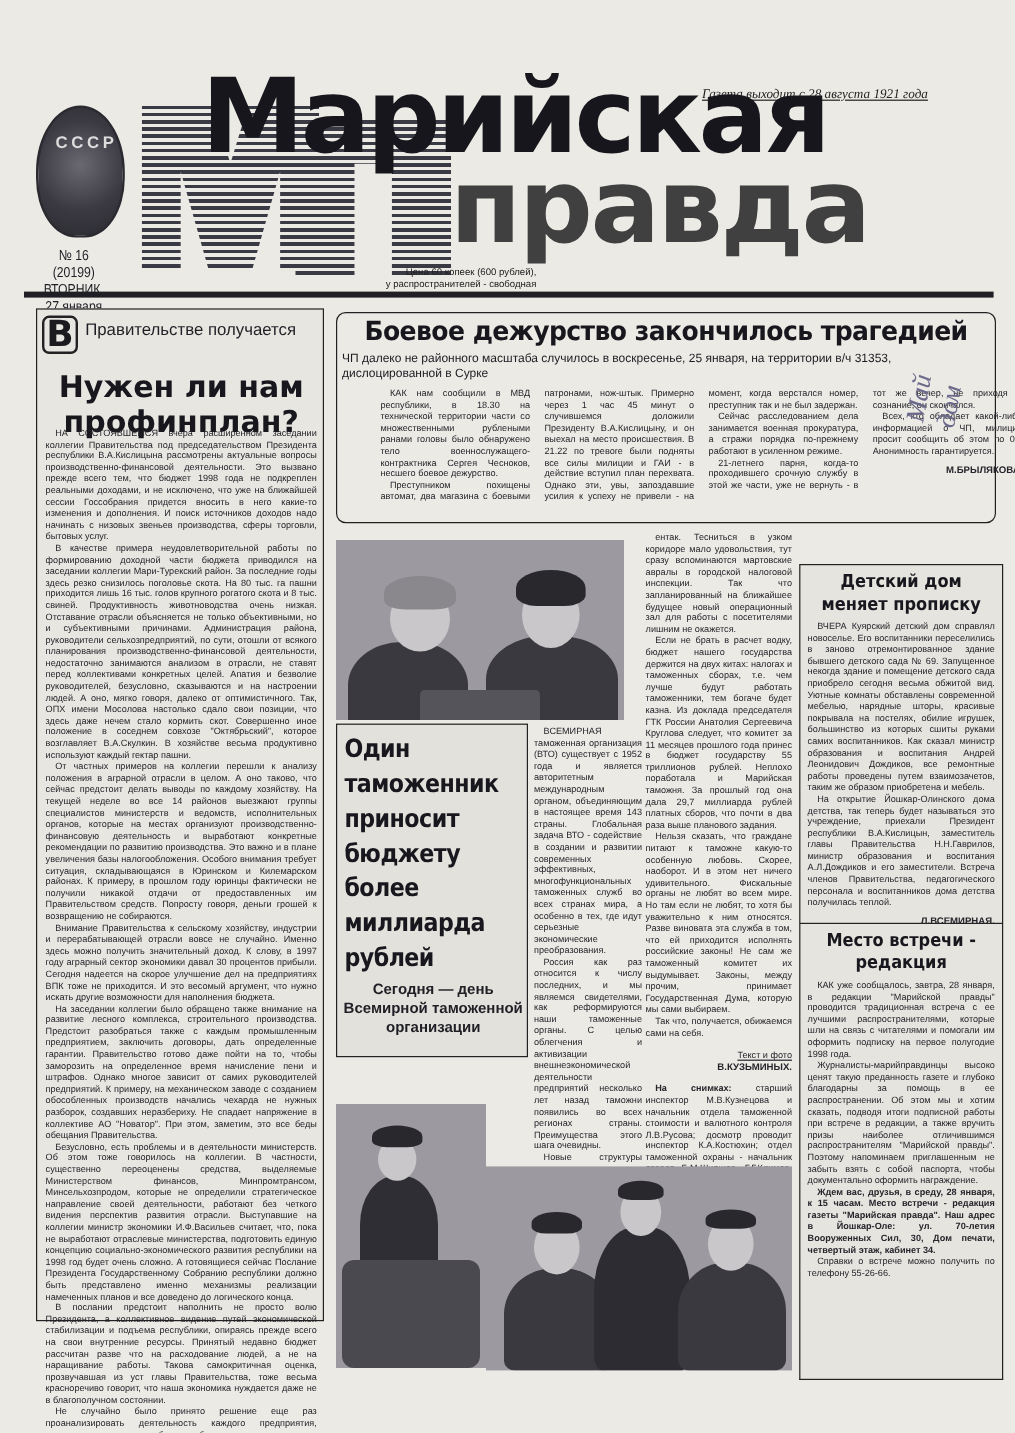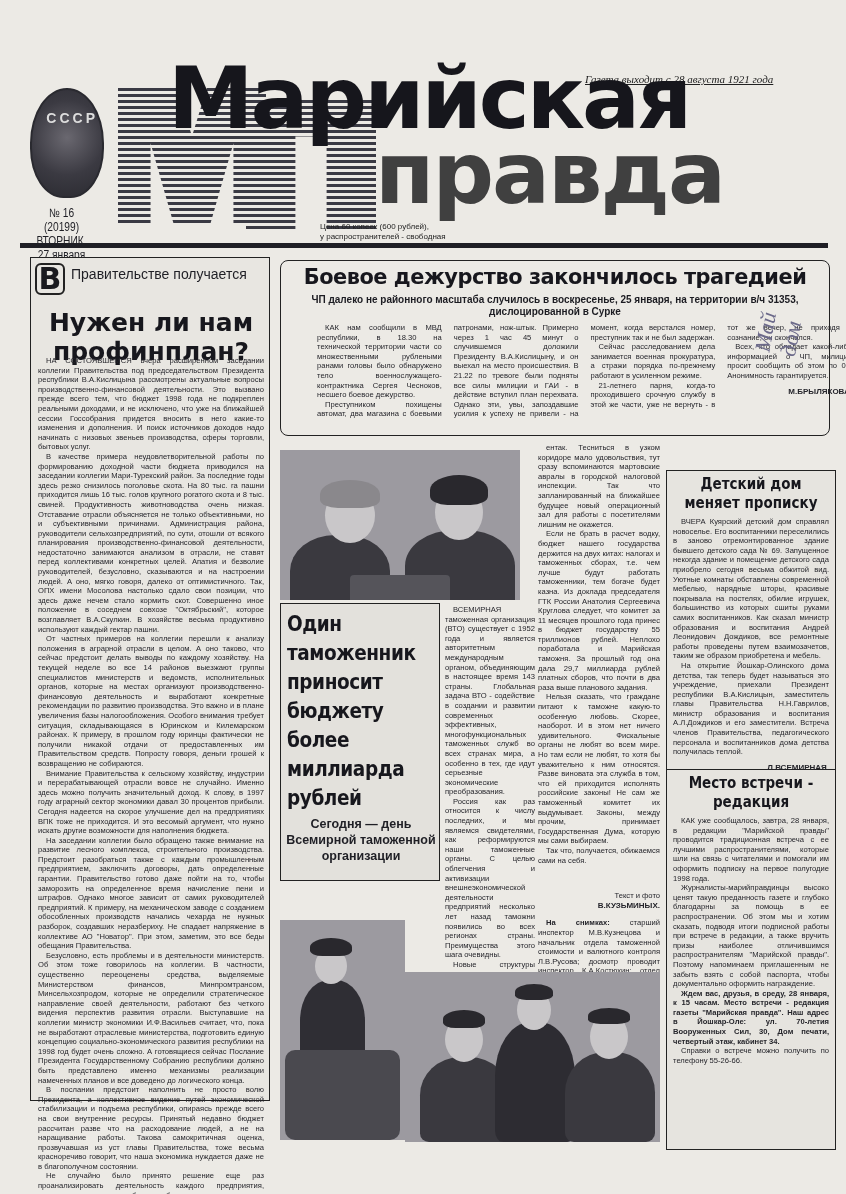--- a/index.html
+++ b/index.html
@@ -12,39 +12,39 @@
   }
   .page { position: absolute; left: 0; top: 0; width: 846px; height: 1194px; background: #eceae5; }
   .tagline { position: absolute; left: 585px; top: 73px; font-family: "Liberation Serif", serif; font-style: italic; font-size: 11px; text-decoration: underline; color: #222; }
   .emblem { position: absolute; left: 30px; top: 88px; width: 74px; height: 110px; border-radius: 50% 50% 45% 45%; background: radial-gradient(circle at 50% 45%, #6a6870 0%, #3b3a42 55%, #2a2a30 100%); border: 2px solid #2a2a30; }
   .emblem-text { position: absolute; left: 8px; top: 20px; width: 58px; text-align: right; color: #ddd; font-size: 14px; font-weight: bold; letter-spacing: 3px; }
   .issue { position: absolute; left: 36px; top: 206px; width: 60px; text-align: center; font-family: "Liberation Sans Narrow", "Liberation Sans", sans-serif; font-size: 12px; line-height: 14px; color: #1f1f25; transform: scaleX(0.85); transform-origin: left top; }
   .mp-logo { position: absolute; left: 118px; top: 88px; width: 148px; height: 138px; background: repeating-linear-gradient(to bottom, #3a3a44 0 3px, transparent 3px 6px); clip-path: polygon(0 0, 40% 0, 50% 35%, 60% 0, 100% 0, 100% 100%, 78% 100%, 78% 40%, 62% 100%, 38% 100%, 22% 40%, 22% 100%, 0 100%); }
   .mp-logo2 { position: absolute; left: 246px; top: 100px; width: 130px; height: 130px; background: repeating-linear-gradient(to bottom, #3a3a44 0 3px, transparent 3px 6px); clip-path: polygon(0 0, 100% 0, 100% 100%, 62% 100%, 62% 28%, 38% 28%, 38% 100%, 0 100%); }
   .title1 { position: absolute; left: 168px; top: 55px; font-family: "DejaVu Sans", sans-serif; font-weight: bold; font-size: 86px; letter-spacing: -3px; color: #16161c; line-height: 1; }
   .title2 { position: absolute; left: 375px; top: 130px; font-family: "DejaVu Sans", sans-serif; font-weight: bold; font-size: 86px; letter-spacing: -2px; color: #404040; line-height: 1; }
-  .price { position: absolute; left: 320px; top: 222px; width: 145px; text-align: left; font-size: 8px; line-height: 10px; color: #222; }
+  .price { position: absolute; left: 302px; top: 222px; width: 145px; text-align: right; font-size: 8px; line-height: 10px; color: #222; }
   .masthead-rule { position: absolute; left: 20px; top: 243px; width: 808px; height: 5px; background: #1f1f25; }
 
   .box { position: absolute; border: 1.5px solid #222; }
   .col-text { font-size: 7.6px; line-height: 9.6px; text-align: justify; color: #25252b; }
   .col-text p { text-indent: 8px; }
 
   
   .left-art { left: 30px; top: 257px; width: 240px; height: 844px; background: #e8e6e1; }
   .big-b { position: absolute; left: 4px; top: 5px; width: 30px; height: 32px; border: 2px solid #222; border-radius: 6px; font-size: 30px; font-weight: bold; line-height: 28px; text-align: center; font-family: "DejaVu Sans", sans-serif; }
   .rubric { position: absolute; left: 40px; top: 8px; font-size: 14px; color: #1f1f25; }
   .left-headline { position: absolute; left: 8px; top: 38px; width: 224px; text-align: center; font-family: "DejaVu Sans", sans-serif; font-weight: bold; font-size: 25px; line-height: 29px; color: #17171d; margin-top: 12px; }
   .left-body { position: absolute; left: 7px; top: 98px; width: 226px; }
   .sign { text-align: right; font-weight: bold; font-size: 8px; margin-top: 6px; }
 
   
   .top-story { left: 280px; top: 260px; width: 550px; height: 176px; border-radius: 8px; }
   .top-head { position: absolute; left: 4px; top: 3px; width: 540px; text-align: center; font-family: "DejaVu Sans", sans-serif; font-weight: bold; font-size: 22px; letter-spacing: -0.5px; color: #17171d; transform: scaleX(0.95); }
-  .top-sub { position: absolute; left: 4px; top: 33px; width: 540px; text-align: center; font-weight: bold; font-size: 10px; line-height: 12px; color: #1c1c22; }
+  .top-sub { position: absolute; left: 4px; top: 33px; width: 540px; text-align: left; font-weight: normal; font-size: 10px; line-height: 12px; color: #1c1c22; }
   .top-cols { position: absolute; left: 19px; top: 62px; width: 535px; column-count: 4; column-gap: 12px; margin-left: 17px; }
 
   
   .photo { position: absolute; background: #9c9aa0; overflow: hidden; }
   .photo .fig { position: absolute; border-radius: 45% 45% 10% 10%; background: #3a393f; }
   .photo .head { position: absolute; border-radius: 50%; background: #c9c7c9; }
   .photo .hair { position: absolute; border-radius: 50% 50% 30% 30%; background: #29282d; }
 
   
   .customs-box { left: 280px; top: 603px; width: 160px; height: 278px; background: #e3e1dc; }
@@ -133,21 +133,21 @@
   <div class="col-text" style="position:absolute; left:445px; top:605px; width:90px;">
     <p>ВСЕМИРНАЯ таможенная организация (ВТО) существует с 1952 года и является авторитетным международным органом, объединяющим в настоящее время 143 страны. Глобальная задача ВТО - содействие в создании и развитии современных эффективных, многофункциональных таможенных служб во всех странах мира, а особенно в тех, где идут серьезные экономические преобразования.</p>
     <p>Россия как раз относится к числу последних, и мы являемся свидетелями, как реформируются наши таможенные органы. С целью облегчения и активизации внешнеэкономической деятельности предприятий несколько лет назад таможни появились во всех регионах страны. Преимущества этого шага очевидны.</p>
     <p>Новые структуры возникли практически на голом месте. Достаточно вспомнить, что Марийская таможня за короткий срок поменяла пять мест прописки, пока наконец не обосновалась в своем собственном здании. А ведь говорят, что два переезда равносильны одному пожару. Теперь таможенникам созданы неплохие условия для работы, чего, к сожалению, не скажешь об их кли-</p>
   </div>
   <div class="col-text" style="position:absolute; left:538px; top:443px; width:122px;">
     <p>ентак. Тесниться в узком коридоре мало удовольствия, тут сразу вспоминаются мартовские авралы в городской налоговой инспекции. Так что запланированный на ближайшее будущее новый операционный зал для работы с посетителями лишним не окажется.</p>
     <p>Если не брать в расчет водку, бюджет нашего государства держится на двух китах: налогах и таможенных сборах, т.е. чем лучше будут работать таможенники, тем богаче будет казна. Из доклада председателя ГТК России Анатолия Сергеевича Круглова следует, что комитет за 11 месяцев прошлого года принес в бюджет государству 55 триллионов рублей. Неплохо поработала и Марийская таможня. За прошлый год она дала 29,7 миллиарда рублей платных сборов, что почти в два раза выше планового задания.</p>
     <p>Нельзя сказать, что граждане питают к таможне какую-то особенную любовь. Скорее, наоборот. И в этом нет ничего удивительного. Фискальные органы не любят во всем мире. Но там если не любят, то хотя бы уважительно к ним относятся. Разве виновата эта служба в том, что ей приходится исполнять российские законы! Не сам же таможенный комитет их выдумывает. Законы, между прочим, принимает Государственная Дума, которую мы сами выбираем.</p>
     <p>Так что, получается, обижаемся сами на себя.</p>
-    <div style="text-align:right; margin-top:26px;">Текст и фото</div>
+    <div style="text-align:right; margin-top:10px;text-decoration:underline;">Текст и фото</div>
     <div class="sign" style="margin-top:0;">В.КУЗЬМИНЫХ.</div>
     <p style="margin-top:8px;"><b>На снимках:</b> <span>старший инспектор М.В.Кузнецова и начальник отдела таможенной стоимости и валютного контроля Л.В.Русова; досмотр проводит инспектор К.А.Костюхин; отдел таможенной охраны - начальник отдела Б.М.Ширшов, Г.Г.Климов, В.В.Арыпов.</span></p>
   </div>
 
   <div class="photo" style="left:280px; top:920px; width:125px; height:220px;">
     <div class="fig" style="left:20px; top:60px; width:65px; height:90px; background:#2f2e34;"></div>
     <div class="head" style="left:35px; top:28px; width:32px; height:36px;"></div>
     <div class="hair" style="left:30px; top:18px; width:42px; height:18px;"></div>
     <div class="fig" style="left:5px; top:130px; width:115px; height:90px; background:#4a494f; border-radius:10px;"></div>
   </div>

